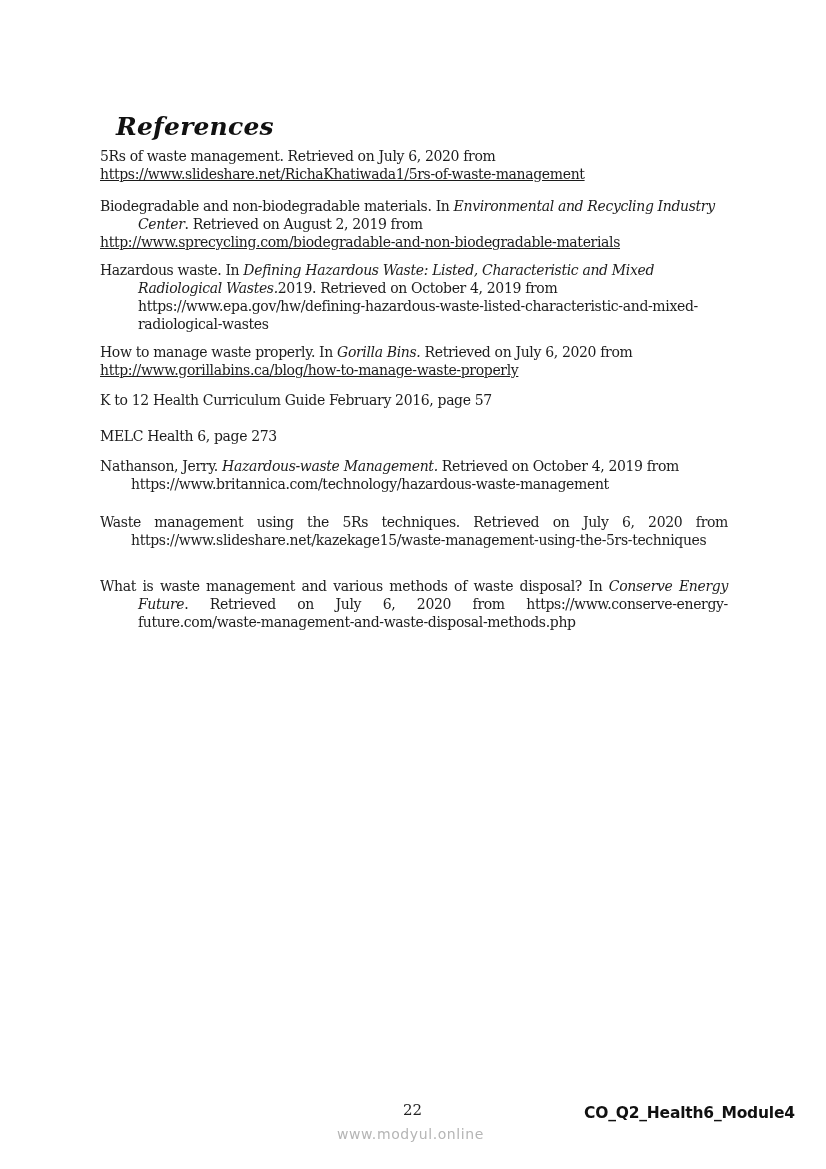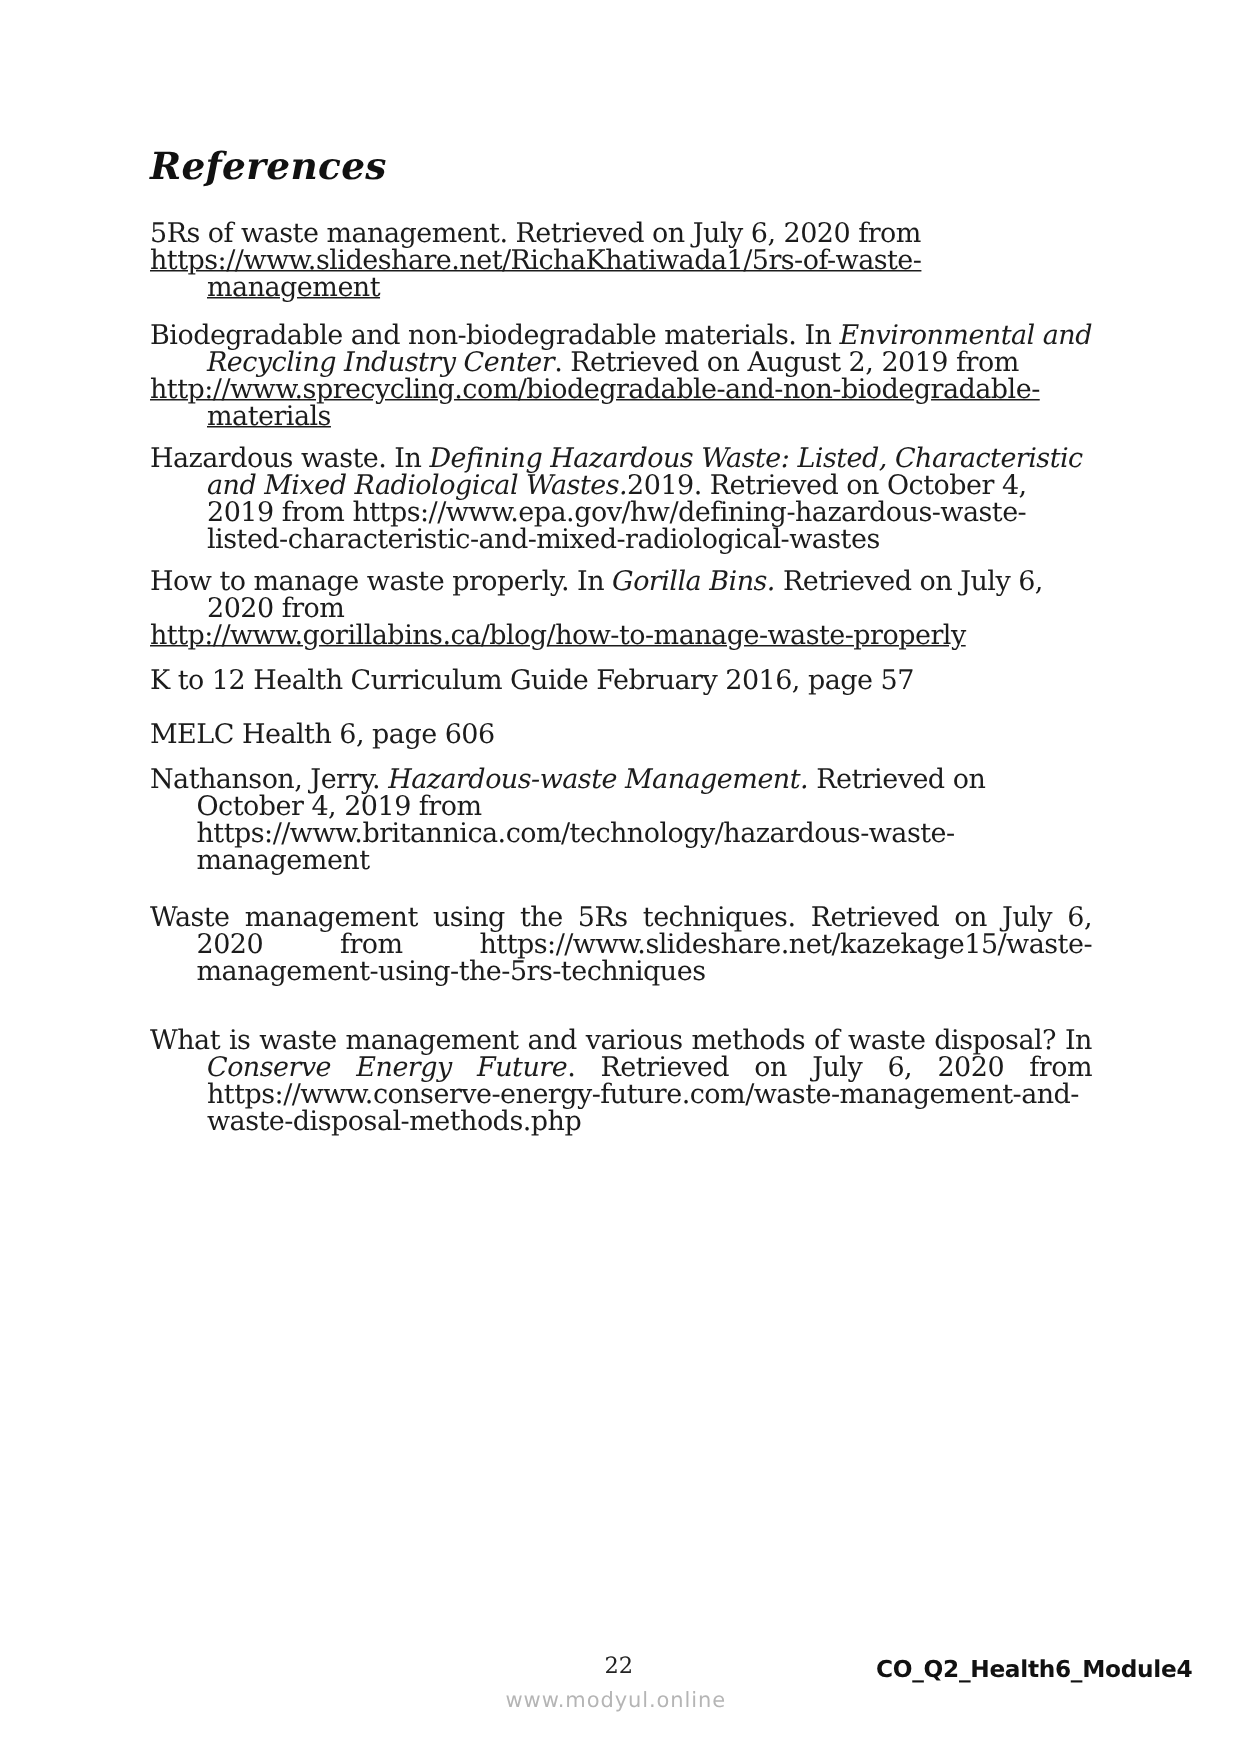--- a/index.html
+++ b/index.html
@@ -1,21 +1,21 @@
 <!DOCTYPE html>
 <html><head>
 <meta charset="utf-8">
 <style>
   html, body { margin:0; padding:0; background:#ffffff; }
   body { width:826px; height:1169px; position:relative; overflow:hidden; color:#1a1a1a;
          font-family:"DejaVu Serif", serif; }
-  .title { position:absolute; left:100px; top:96px; margin:0; font-family:"DejaVu Serif", serif;
+  .title { position:absolute; left:100px; top:96px; margin:16px; font-family:"DejaVu Serif", serif;
            font-weight:bold; font-style:italic; font-size:25px; color:#111; letter-spacing:0.2px; }
   .refs { position:absolute; left:100px; top:147px; width:628px; }
-  .ref { font-size:18px; line-height:18px; padding-left:38px; text-indent:-38px; margin:0;
+  .ref { font-size:14px; line-height:18px; padding-left:38px; text-indent:-38px; margin:0;
          font-family:"DejaVu Serif", serif; letter-spacing:-0.35px; word-spacing:0px; color:#1c1c1c; }
   .ref.narrow { padding-left:31px; text-indent:-31px; }
   .ref.justify { text-align:justify; }
   .ref .i { font-style:italic; }
   .ref .url { display:block;text-decoration:underline; }
   .pagenum { position:absolute; left:403px; top:1101px; font-family:"DejaVu Serif", serif; font-size:15px; color:#222; }
   .module { position:absolute; left:584px; top:1104px; font-family:"DejaVu Sans", sans-serif; font-weight:bold;
             font-size:15.5px; color:#111; letter-spacing:-0.2px; }
   .watermark { position:absolute; left:337px; top:1126px; font-family:"DejaVu Sans", sans-serif; font-size:14px;
                color:#b5b5b5; letter-spacing:0.6px;text-align:center; }
@@ -39,21 +39,21 @@
     <span>https://www.epa.gov/hw/defining-hazardous-waste-listed-characteristic-and-mixed-radiological-wastes</span>
   </p>
   <p class="ref" style="margin-top:10px">
     <span>How to manage waste properly. In </span><span class="i">Gorilla Bins.</span><span>  Retrieved on July 6, 2020 from</span>
     <span class="url">http://www.gorillabins.ca/blog/how-to-manage-waste-properly</span>
   </p>
   <p class="ref" style="margin-top:12px">
     <span>K to 12 Health Curriculum Guide February 2016, page 57</span>
   </p>
   <p class="ref" style="margin-top:18px">
-    <span>MELC Health 6, page 606</span>
+    <span>MELC Health 6, page 273</span>
   </p>
   <p class="ref narrow" style="margin-top:12px">
     <span>Nathanson, Jerry. </span><span class="i">Hazardous-waste Management.</span><span> Retrieved on October 4, 2019 from  https://www.britannica.com/technology/hazardous-waste-management</span>
   </p>
   <p class="ref narrow justify" style="margin-top:20px">
     <span>Waste management using the 5Rs techniques.  Retrieved on July 6, 2020 from https://www.slideshare.net/kazekage15/waste-management-using-the-5rs-techniques</span>
   </p>
   <p class="ref justify" style="margin-top:28px">
     <span>What is waste management and various methods of waste disposal? In </span><span class="i">Conserve Energy Future</span><span>.  Retrieved on July 6, 2020 from https://www.conserve-energy-future.com/waste-management-and-waste-disposal-methods.php</span>
   </p>

